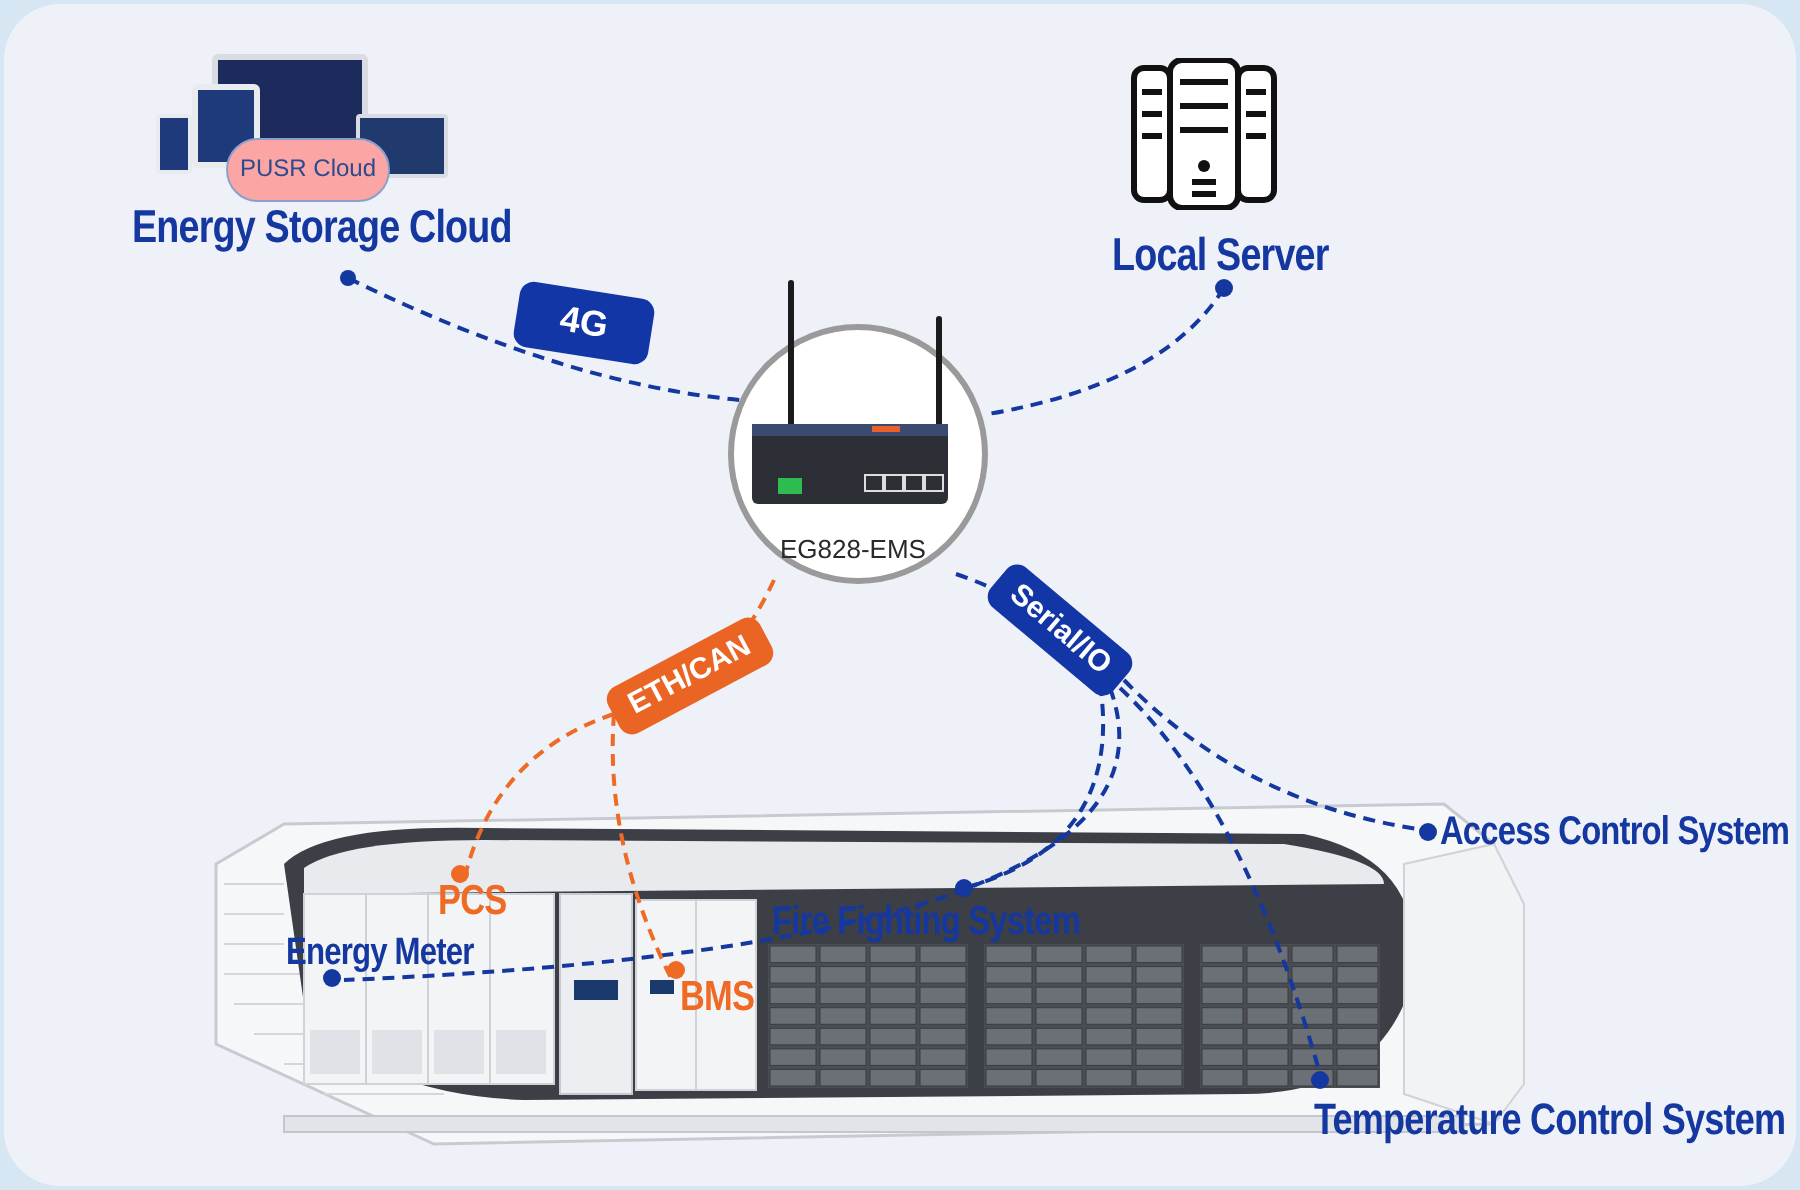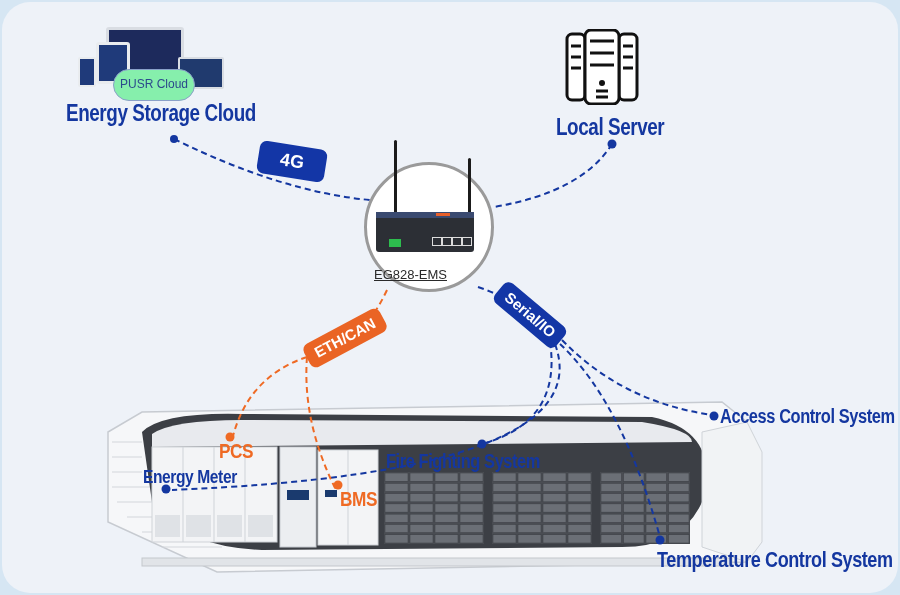--- a/index.html
+++ b/index.html
@@ -181,21 +181,21 @@
       <circle cx="228" cy="435" r="4.5"></circle>
       <circle cx="336" cy="483" r="4.5"></circle>
     </g>
   </svg>
 
   <div class="abs" style="left:76px;top:25px;width:145px;height:72px;">
     <div class="abs" style="left:28px;top:0;width:72px;height:48px;background:#1d2a5c;border:3px solid #d9dde3;border-radius:3px;"></div>
     <div class="abs" style="left:18px;top:15px;width:28px;height:36px;background:#1f3a7a;border:3px solid #e9ecef;border-radius:3px;"></div>
     <div class="abs" style="left:0;top:30px;width:14px;height:26px;background:#1f3a7a;border:2px solid #e9ecef;border-radius:2px;"></div>
     <div class="abs" style="left:100px;top:30px;width:42px;height:28px;background:#203a6e;border:2px solid #d9dde3;border-radius:2px;"></div>
-    <div class="abs" style="left:35px;top:42px;width:80px;height:30px;background:#86efac;border:1.5px solid #8aa0c8;border-radius:16px;">
+    <div class="abs" style="left:35px;top:42px;width:80px;height:30px;background:#fca5a5;border:1.5px solid #8aa0c8;border-radius:16px;">
       <span style="display:block;text-align:center;line-height:28px;font-size:12px;color:#2c4a8c;">PUSR Cloud</span>
     </div>
   </div>
   <div class="abs title" style="left:64px;top:98px;font-size:23px;">Energy Storage Cloud</div>
 
   <div class="abs" style="left:562px;top:27px;width:76px;height:76px;">
     <svg width="76" height="76">
       <g fill="#fff" stroke="#111" stroke-width="3">
         <rect x="3" y="5" width="18" height="66" rx="5"></rect>
         <rect x="55" y="5" width="18" height="66" rx="5"></rect>
@@ -224,21 +224,21 @@
   <div class="abs" style="left:466px;top:156px;width:3px;height:58px;background:#1b1b1b;border-radius:2px;"></div>
   <div class="abs" style="left:374px;top:210px;width:98px;height:40px;background:#2c2f35;border-radius:3px;">
     <div class="abs" style="left:0;top:0;width:98px;height:6px;background:#3a4a70;"></div>
     <div class="abs" style="left:60px;top:1px;width:14px;height:3px;background:#e8602a;"></div>
     <div class="abs" style="left:13px;top:27px;width:12px;height:8px;background:#2dbd4e;"></div>
     <div class="abs" style="left:56px;top:25px;width:8px;height:7px;border:1px solid #ddd;"></div>
     <div class="abs" style="left:66px;top:25px;width:8px;height:7px;border:1px solid #ddd;"></div>
     <div class="abs" style="left:76px;top:25px;width:8px;height:7px;border:1px solid #ddd;"></div>
     <div class="abs" style="left:86px;top:25px;width:8px;height:7px;border:1px solid #ddd;"></div>
   </div>
-  <div class="abs" style="left:372px;top:265px;width:105px;font-size:13px;color:#2a2a2a;text-decoration:underline;">EG828-EMS</div>
+  <div class="abs" style="left:372px;top:265px;width:105px;text-align:center;font-size:13px;color:#2a2a2a;">EG828-EMS</div>
 
   <div class="badge blue" style="left:256px;top:143px;width:68px;height:33px;line-height:33px;font-size:18px;transform:rotate(9deg);">4G</div>
   <div class="badge org" style="left:300px;top:323px;width:86px;height:26px;line-height:26px;font-size:15px;transform:rotate(-28deg);">ETH/CAN</div>
   <div class="badge blue" style="left:488px;top:300px;width:80px;height:26px;line-height:26px;font-size:15px;transform:rotate(40deg);">Serial/IO</div>
 
   <div class="abs title orange" style="left:217px;top:437px;font-size:21px;">PCS</div>
   <div class="abs title orange" style="left:338px;top:485px;font-size:21px;">BMS</div>
   <div class="abs title" style="left:141px;top:464px;font-size:19px;">Energy Meter</div>
   <div class="abs title" style="left:384px;top:448px;font-size:20px;">Fire Fighting System</div>
   <div class="abs title" style="left:718px;top:403px;font-size:20px;">Access Control System</div>

